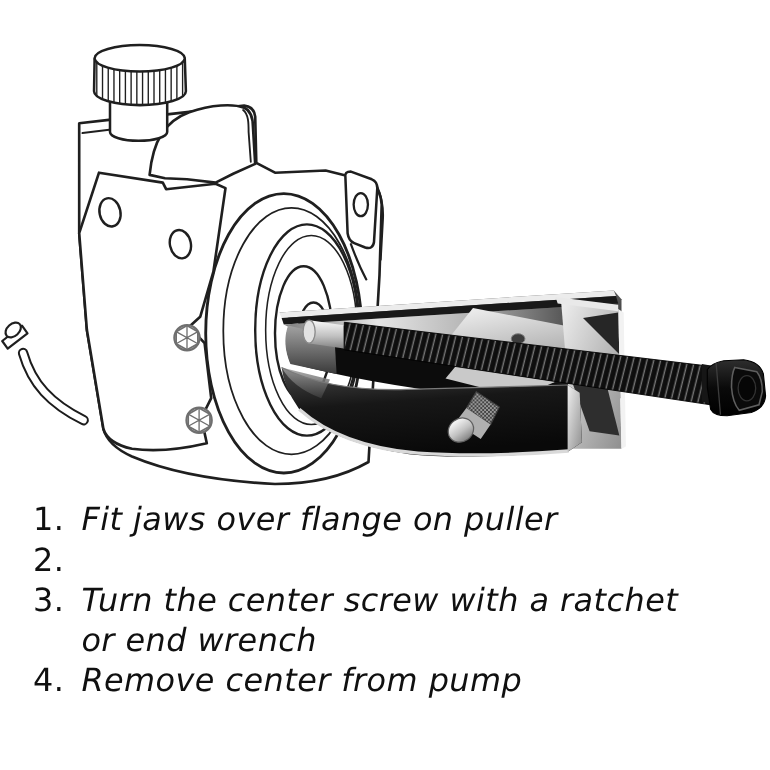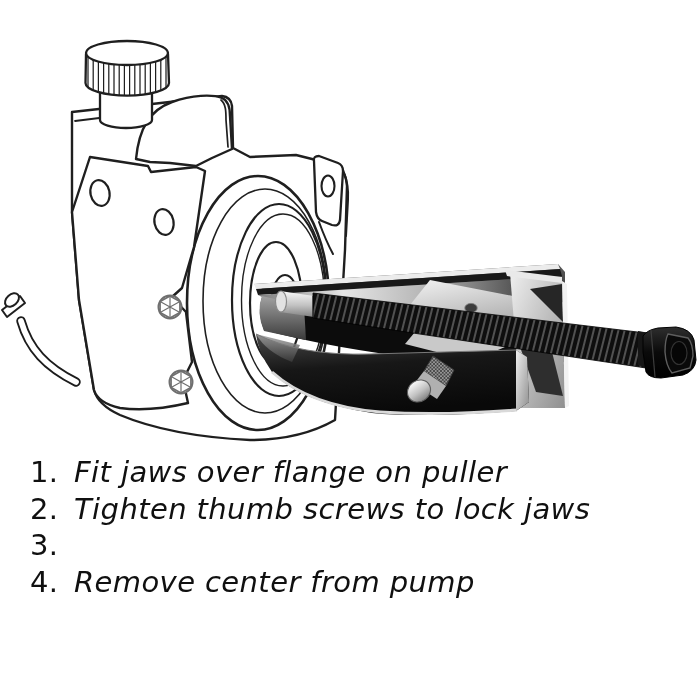--- a/index.html
+++ b/index.html
@@ -205,26 +205,27 @@
     <li class="step">
       <span class="num">1.</span>
       <span class="lines">
         <span style="display:block">Fit jaws over flange on puller</span>
         <span style="display:block"></span>
       </span>
     </li>
     <li class="step">
       <span class="num">2.</span>
       <span class="lines">
-        <span style="display:block">Tighten thumb screws to lock jaws</span>
       </span>
     </li>
     <li class="step">
       <span class="num">3.</span>
       <span class="lines">
+        <span style="display:block">Turn the center screw with a ratchet</span>
+        <span style="display:block">or end wrench</span>
       </span>
     </li>
     <li class="step">
       <span class="num">4.</span>
       <span class="lines">
         <span style="display:block">Remove center from pump</span>
         <span style="display:block"></span>
       </span>
     </li>
   </ol>

